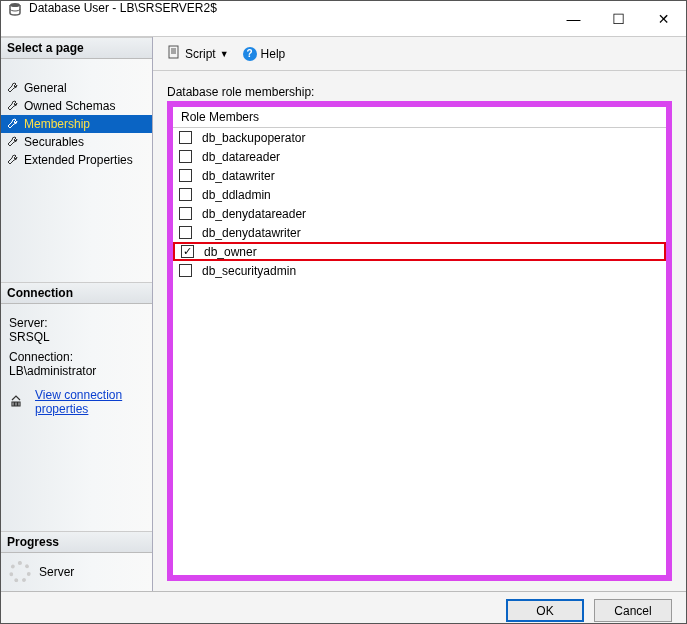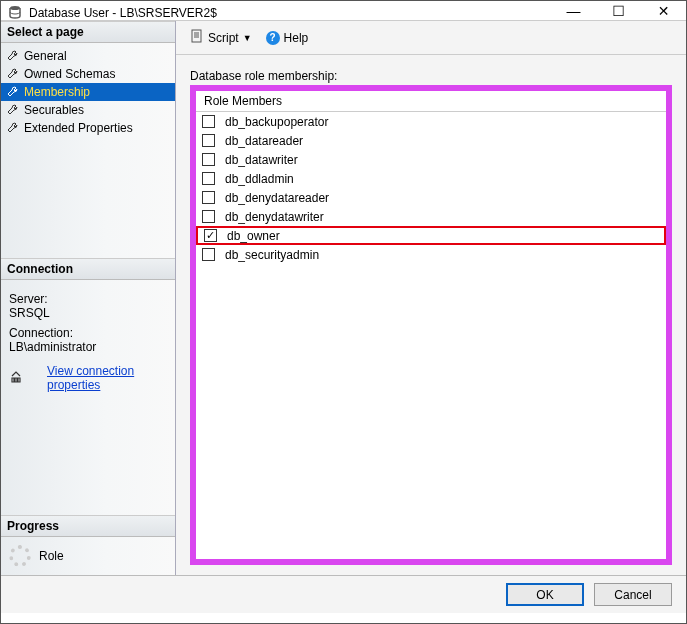--- a/index.html
+++ b/index.html
@@ -10,22 +10,22 @@
     background: #fff;
     color: #000;
     width: 687px;
     height: 624px;
     overflow: hidden;
     border: 1px solid #555;
   }
   
   .titlebar {
     display: flex;
-    align-items: flex-end;
-    height: 20px;
+    align-items: flex-start;
+    height: 36px;
     background: #fff;
     border-bottom: 1px solid #ccc;
     padding-left: 6px;
   }
   .titlebar .app-icon {
     width: 16px; height: 16px;
     margin-right: 6px;
     display: flex; align-items: center; justify-content: center;
   }
   .titlebar .title { flex: 1; }
@@ -34,51 +34,51 @@
     width: 45px;
     display: flex; align-items: center; justify-content: center;
     font-size: 14px;
   }
   
   .content {
     display: flex;
     height: 554px;
   }
   .sidebar {
-    width: 175px;
+    width: 152px;
     background: linear-gradient(to right, #e8ecef 0%, #f5f7f8 60%, #f9f9f9 100%);
     border-right: 1px solid #aab;
     display: flex;
     flex-direction: column;
   }
   .section-header {
     font-weight: bold;
     background: linear-gradient(#eef1f3, #dfe3e7);
     border-top: 1px solid #ccc;
     border-bottom: 1px solid #bbb;
     padding: 3px 6px;
   }
-  .nav-list { padding: 4px 0; flex: 0 0 auto; }
+  .nav-list { padding: 4px 0; flex: 0 0 auto; margin-top: 16px; }
   .nav-item {
     display: flex; align-items: center;
     padding: 2px 6px;
     gap: 5px;
   }
   .nav-item.selected {
     background: #0a64c4;
     color: #fde047;
   }
   .wrench-icon { width: 12px; height: 12px; display:flex; align-items:center; justify-content:center;}
   .sidebar-spacer { flex: 1; }
   .conn-block { padding: 6px 8px; font-size: 12px; }
   .conn-block .label { margin-top: 6px; }
   .conn-link {
     color: #0a3fcf;
     text-decoration: underline;
-    display: inline-flex; align-items: center; gap: 24px;
+    display: inline-flex; align-items: center; gap: 12px;
     margin-top: 10px;
   }
   .progress-block { padding: 8px; display: flex; align-items: center; gap: 8px; }
   .spinner {
     width: 22px; height: 22px; border: 4px dotted #ccc; border-radius: 50%;
   }
 
   
   .main {
     flex: 1;
@@ -247,21 +247,21 @@
         </span>
         <span>View connection properties</span>
       </a>
     </div>
 
     <div style="flex:1"></div>
 
     <div class="section-header">Progress</div>
     <div class="progress-block">
       <div class="spinner"></div>
-      <span>Role</span>
+      <span>Server</span>
     </div>
   </div>
 
   <div class="main">
     <div class="toolbar">
       <span class="btn">
         <span>
           <svg width="14" height="14" viewBox="0 0 14 14">
               <rect x="2" y="1" width="9" height="12" fill="none" stroke="#555"></rect>
               <path d="M4 4h5M4 6h5M4 8h5" stroke="#555"></path>

